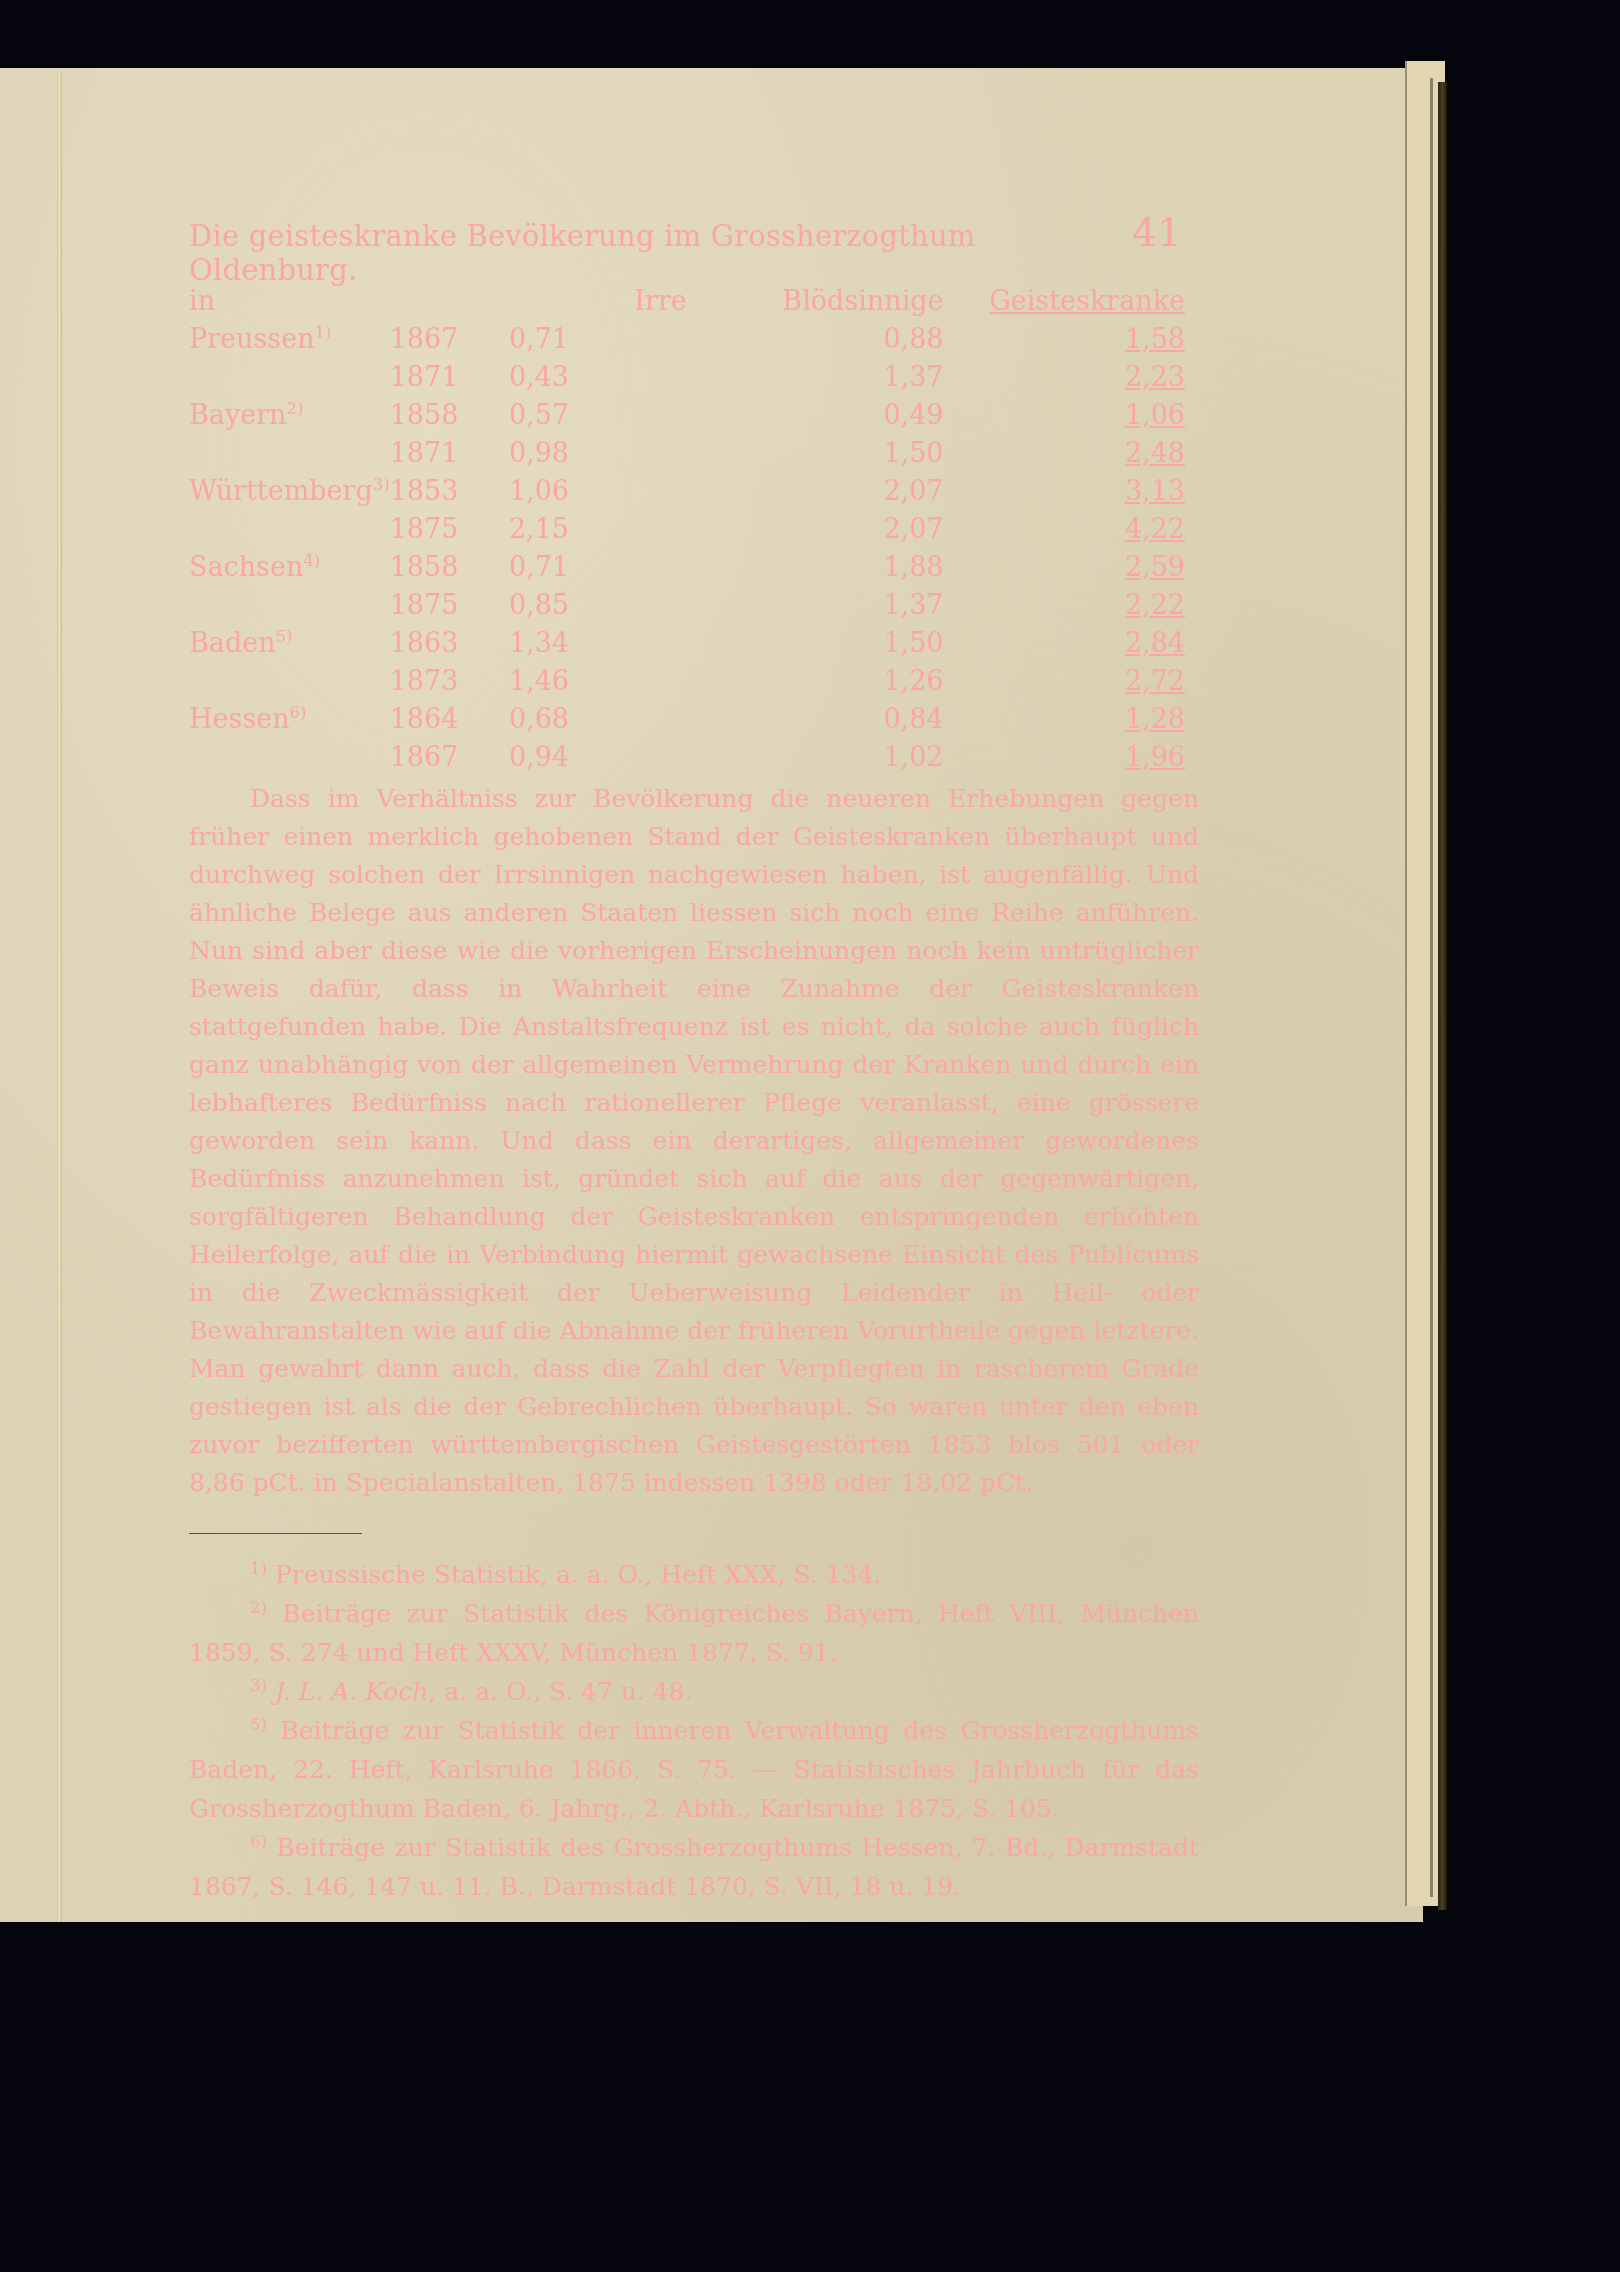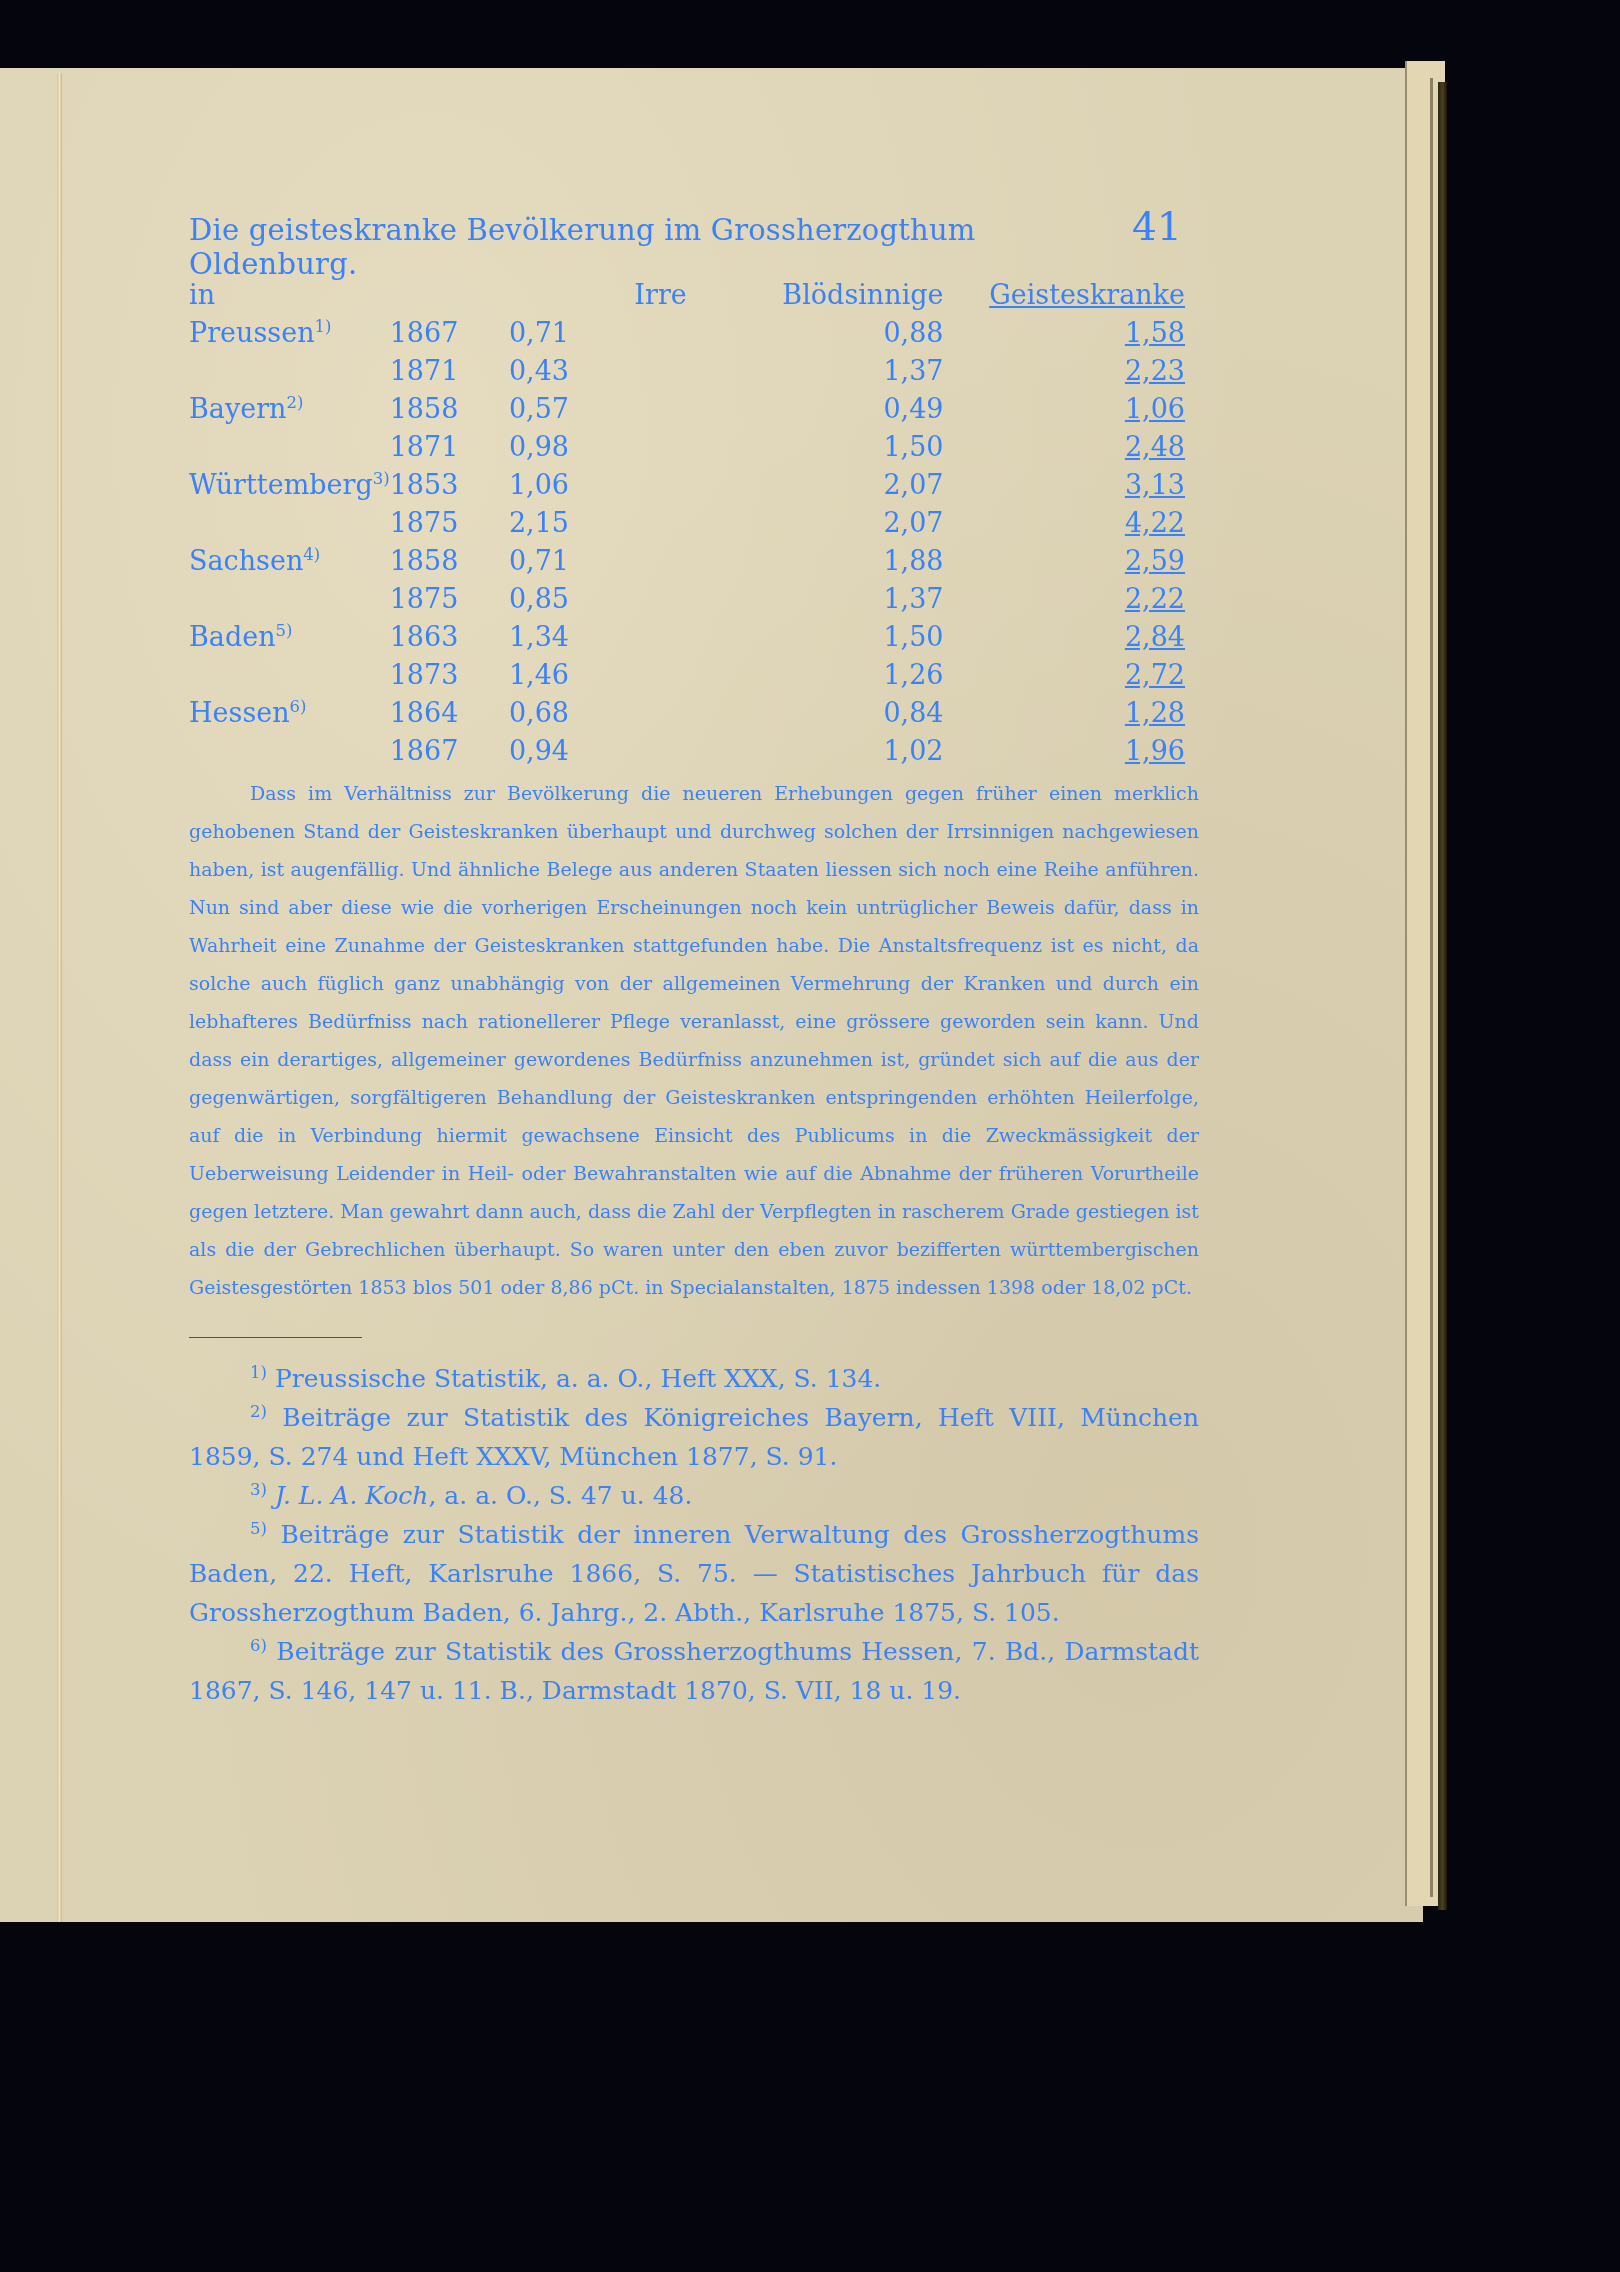--- a/index.html
+++ b/index.html
@@ -26,22 +26,22 @@
   }
   .right-edge-inner {
     position:absolute; left:1430px; top:78px; width:2.6px; height:1819px;
     background:#8d8066;
   }
   .right-binding {
     position:absolute; left:1438px; top:82px; width:8.7px; height:1828px;
     background:linear-gradient(90deg, #2a2415, #4b3f25, #1d180e);
   }
   .content {
-    position:absolute; left:189px; top:204px; width:1010px;
-    color:#3b82f6;
+    position:absolute; left:189px; top:210px; width:1010px;
+    color:#fca5a5;
   }
   .running-head {
     display:flex; justify-content:space-between; align-items:baseline;
     font-size:29px; letter-spacing:0.2px; height:52px;
   }
   .page-number { font-size:39px; margin-right:17px; }
   table.stats {
     border-collapse:collapse; margin-top:19px; font-size:27px;
     width:996px;
   }
@@ -52,21 +52,21 @@
   .c-year { width:121px; text-align:left; }
   .c-irre { width:182px; text-align:left; padding-right:0; }
   .c-bloed { width:260px; text-align:right; }
   .c-geist { width:243px; text-align:right;text-decoration:underline; }
   th.c-country { text-align:left; padding-left:117px; }
   th.c-irre { text-align:right; }
   th.c-bloed { text-align:right; }
   th.c-geist { text-align:right; }
   sup { font-size:16.5px; line-height:0; vertical-align:super; }
   .body-text {
-    font-size:19px; line-height:38px; text-align:justify; margin-top:5.2px;
+    font-size:25px; line-height:38px; text-align:justify; margin-top:5.2px;
   }
   .body-text p { margin:0; text-indent:61px; }
   .footnote-rule {
     width:173px; height:0; border-top:1.7px solid #5b5142; margin-top:31px; margin-bottom:21px;
   }
   .footnotes { font-size:25px; line-height:39px; text-align:justify; }
   .footnotes p { margin:0; text-indent:61px; }
   .footnotes em { font-style:italic; }
 </style>
 </head>

